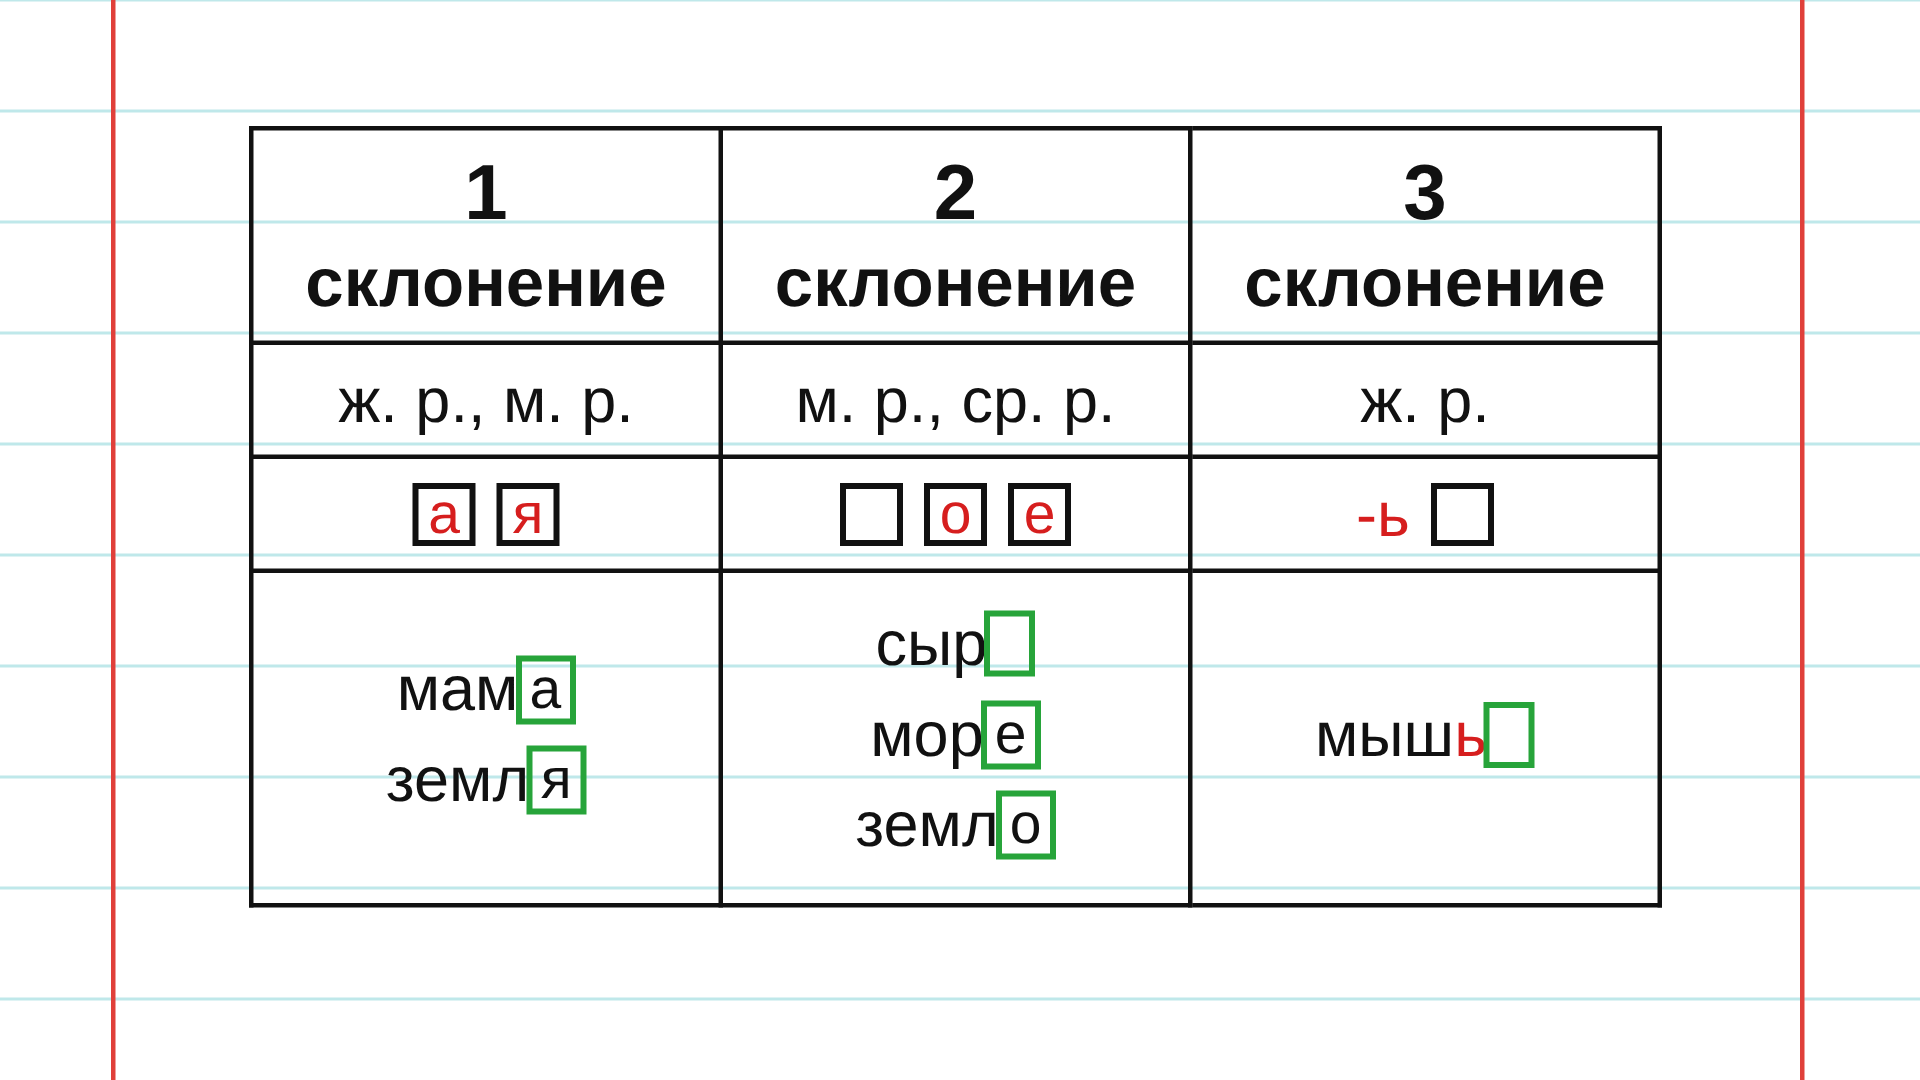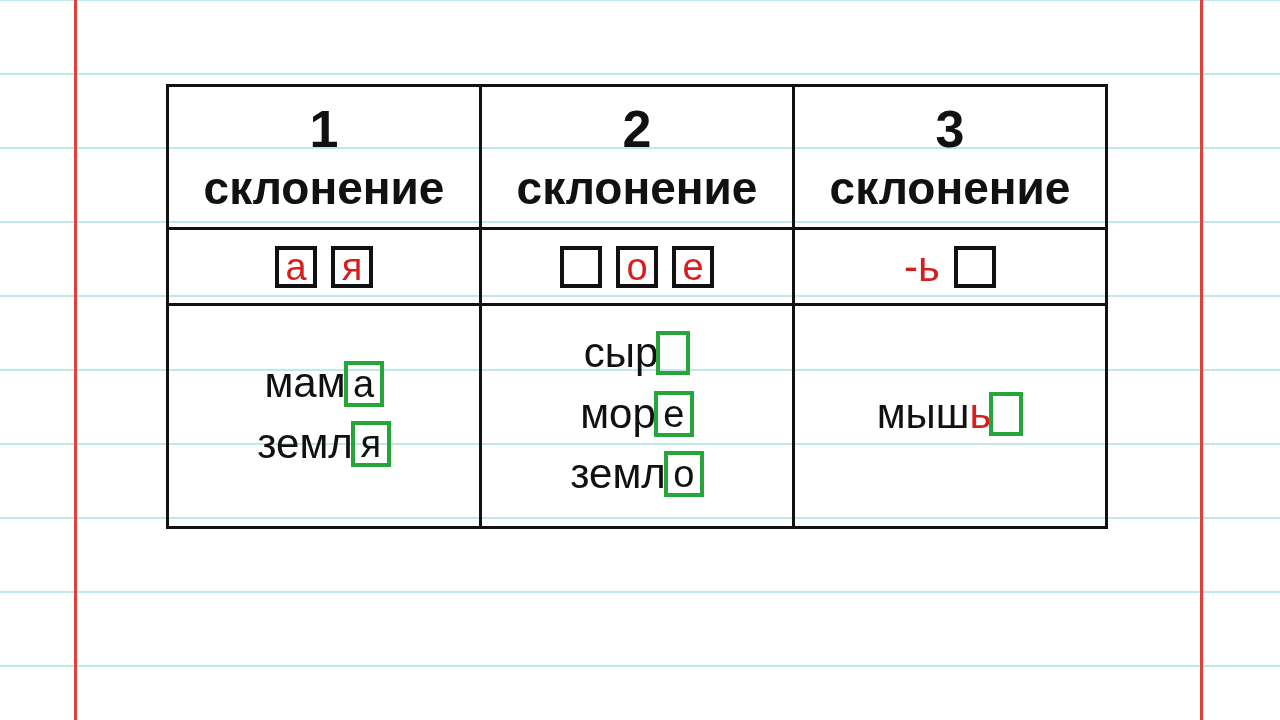--- a/index.html
+++ b/index.html
@@ -137,20 +137,25 @@
         </td>
         <td class="hdr">
           <span class="num">2</span>
           <span class="lbl">склонение</span>
         </td>
         <td class="hdr">
           <span class="num">3</span>
           <span class="lbl">склонение</span>
         </td>
       </tr>
+  <tr id="row-gen">
+        <td class="gen">ж. р., м. р.</td>
+        <td class="gen">м. р., ср. р.</td>
+        <td class="gen">ж. р.</td>
+      </tr>
   <tr id="row-end">
         <td class="end">
           <div class="row">
             <span class="blackbox">а</span>
             <span class="blackbox">я</span>
           </div>
         </td>
         <td class="end">
           <div class="row">
             <span class="blackbox empty"></span>

